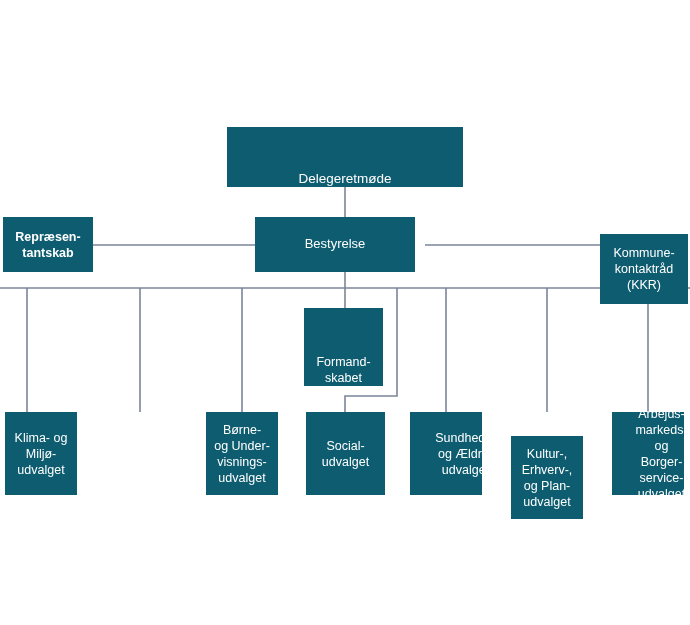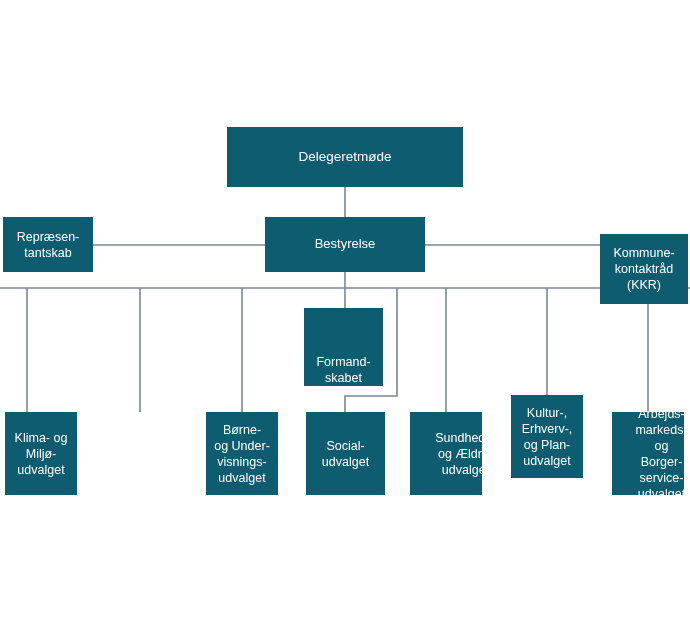--- a/index.html
+++ b/index.html
@@ -81,30 +81,30 @@
       <line x1="140" y1="288" x2="140" y2="412"></line>
       <line x1="242" y1="288" x2="242" y2="412"></line>
       <line x1="446" y1="288" x2="446" y2="412"></line>
       <line x1="547" y1="288" x2="547" y2="412"></line>
       <line x1="648" y1="288" x2="648" y2="412"></line>
 
       <polyline points="397,288 397,396 345,396 345,412"></polyline>
     </g>
   </svg>
 
-  <div class="node node-top" style="left:227px; top:127px; width:236px; height:60px;">
+  <div class="node node-top" style="left:227px; top:127px; width:236px; height:60px;align-items:flex-end;">
     <span>Delegeretmøde</span>
   </div>
 
-  <div class="node node-side" style="left:3px; top:217px; width:90px; height:55px;">
+  <div class="node node-side" style="left:3px; top:217px; width:90px; height:55px;font-weight:bold;">
     <span>Repræsen-
 tantskab</span>
   </div>
 
-  <div class="node node-mid" style="left:265px; top:217px; width:160px; height:55px;">
+  <div class="node node-mid" style="left:255px; top:217px; width:160px; height:55px;">
     <span>Bestyrelse</span>
   </div>
 
   <div class="node node-side" style="left:600px; top:210px; width:88px; height:70px;margin-top:24px;">
     <span>Kommune-
 kontaktråd
 (KKR)</span>
   </div>
 
   <div class="node node-formand" style="left:304px; top:308px; width:79px; height:78px;align-items:flex-end;">
@@ -130,21 +130,21 @@
     <span>Social-
 udvalget</span>
   </div>
 
   <div class="node node-leaf" style="left:410px; top:412px; width:72px; height:83px;padding-left:42px;">
     <span>Sundheds-
 og Ældre-
 udvalget</span>
   </div>
 
-  <div class="node node-leaf" style="left:511px; top:395px; width:72px; height:83px;">
+  <div class="node node-leaf" style="left:511px; top:436px; width:72px; height:83px;">
     <span>Kultur-,
 Erhverv-,
 og Plan-
 udvalget</span>
   </div>
 
   <div class="node node-leaf" style="left:612px; top:412px; width:72px; height:83px;padding-left:30px;">
     <span>Arbejds-
 markeds-
 og Borger-

